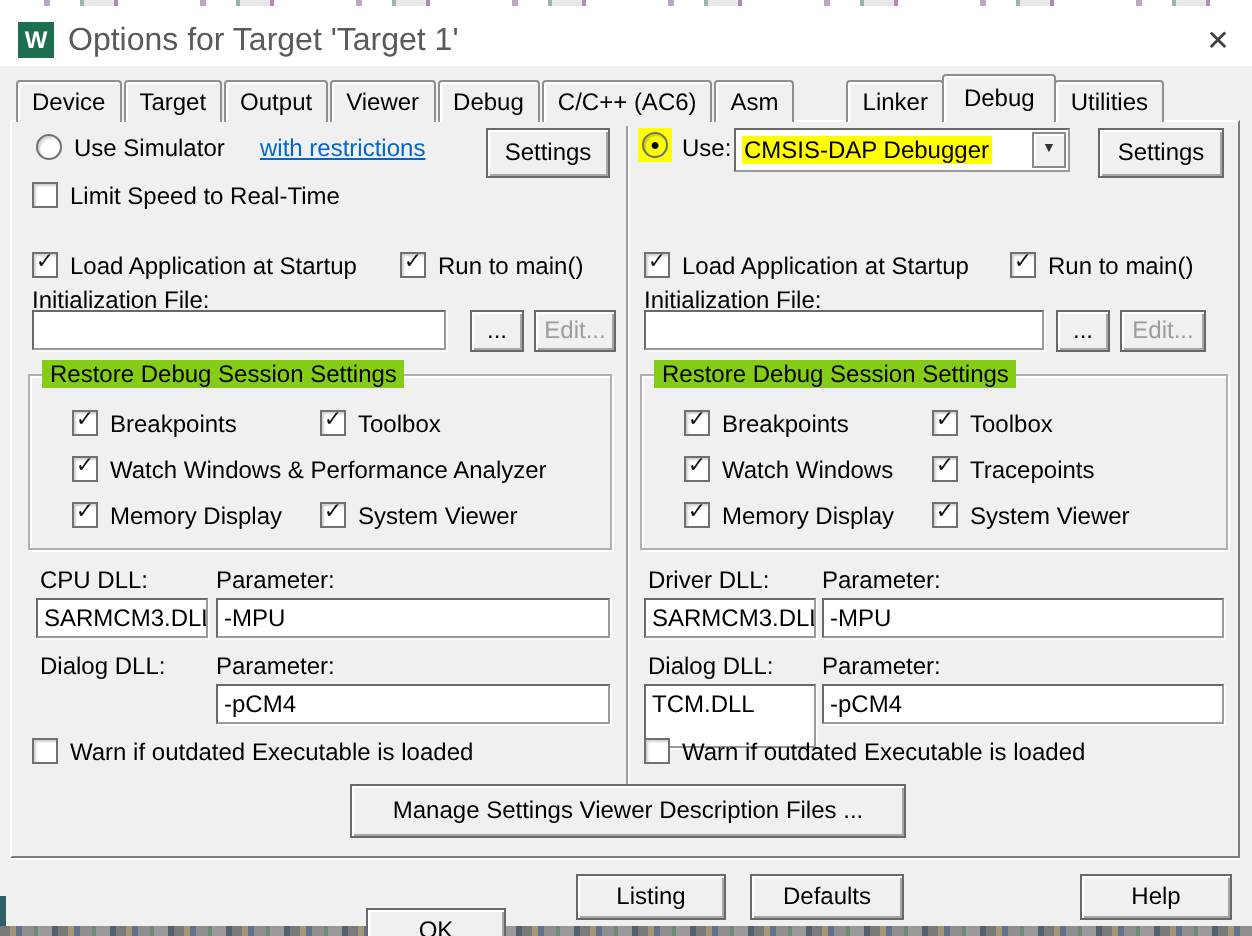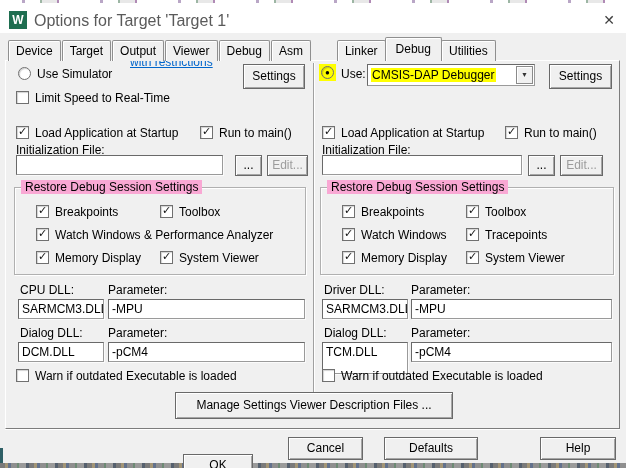--- a/index.html
+++ b/index.html
@@ -53,21 +53,21 @@
   .cb{position:absolute;width:13px;height:13px;box-sizing:border-box;background:#fff;z-index:3;
     border:1px solid #707070;box-shadow:inset 1px 1px 1px rgba(0,0,0,.18);}
   .cb .mark{display:block;font-size:11px;line-height:11px;font-weight:bold;color:#111;text-align:center;margin-top:-1px;}
   .radio{position:absolute;width:13px;height:13px;box-sizing:border-box;background:#fff;z-index:4;
     border:1px solid #707070;border-radius:50%;box-shadow:inset 1px 1px 1px rgba(0,0,0,.18);}
   .radio .mark{display:block;font-size:8px;line-height:11px;text-align:center;color:#000;}
   .hl-wrap{position:absolute;background:#ffff00;padding:2px;z-index:3;}
   .hl-wrap .radio{position:relative;background:#ffff00;display:block;}
   .group{position:absolute;box-sizing:border-box;border:1px solid #b0b0b0;z-index:2;
     box-shadow:1px 1px 0 #ffffff,inset 1px 1px 0 #ffffff;}
-  .group .legend{position:absolute;top:-8px;left:6px;background:#f9a8d4;padding:0 4px;
+  .group .legend{position:absolute;top:-8px;left:6px;background:#84cc16;padding:0 4px;
     font-size:12px;line-height:14px;white-space:nowrap;}
   .combo{position:absolute;box-sizing:border-box;background:#fff;border:1px solid;z-index:3;
     border-color:#696969 #9a9a9a #9a9a9a #696969;}
   .combo .val{position:absolute;left:3px;top:3px;font-size:12px;background:#ffff00;padding:0 1px;white-space:nowrap;}
   .combo .drop{position:absolute;right:1px;top:1px;bottom:1px;width:17px;background:#f0f0f0;
     border:1px solid #8a8a8a;box-shadow:inset 1px 1px 0 #fff;box-sizing:border-box;
     font-size:7px;line-height:16px;text-align:center;color:#333;}
   .footer-btn{height:23px;line-height:21px;}
 </style>
 </head>
@@ -84,34 +84,35 @@
   </div>
 
   <div class="dialog-body"></div>
 
   <div class="tabstrip">
     <div class="tab">Device</div>
     <div class="tab">Target</div>
     <div class="tab">Output</div>
     <div class="tab">Viewer</div>
     <div class="tab">Debug</div>
+    <div class="tab">C/C++ (AC6)</div>
     <div class="tab gap-after">Asm</div>
     <div class="tab">Linker</div>
     <div class="tab active">Debug</div>
     <div class="tab">Utilities</div>
   </div>
 
   <div class="page"></div>
   <div class="vdivider"></div>
 
   <span class="radio" style="left:18px;top:67px">
       <span class="mark"></span>
     </span>
   <span class="txt" style="left:37px;top:68px">Use Simulator</span>
-  <span class="txt link" style="left:130px;top:56px">with restrictions</span>
+  <span class="txt link" style="left:130px;top:68px">with restrictions</span>
   <div class="btn" style="left:243px;top:64px;width:62px;height:25px;line-height:23px">Settings</div>
 
   <span class="cb" style="left:16px;top:91px">
       <span class="mark"></span>
     </span>
   <span class="txt" style="left:35px;top:92px">Limit Speed to Real-Time</span>
 
   <span class="cb" style="left:16px;top:126px">
       <span class="mark">✓</span>
     </span>
@@ -150,21 +151,20 @@
     </span>
   <span class="txt" style="left:179px;top:252px">System Viewer</span>
 
   <span class="txt" style="left:20px;top:284px">CPU DLL:</span>
   <span class="txt" style="left:108px;top:284px">Parameter:</span>
   <div class="field" style="left:18px;top:299px;width:86px;height:20px">SARMCM3.DLL</div>
   <div class="field" style="left:108px;top:299px;width:197px;height:20px">-MPU</div>
 
   <span class="txt" style="left:20px;top:327px">Dialog DLL:</span>
   <span class="txt" style="left:108px;top:327px">Parameter:</span>
-  <div class="field" style="left:18px;top:342px;width:86px;height:20px">DCM.DLL</div>
   <div class="field" style="left:108px;top:342px;width:197px;height:20px">-pCM4</div>
 
   <span class="cb" style="left:16px;top:369px">
       <span class="mark"></span>
     </span>
   <span class="txt" style="left:35px;top:370px">Warn if outdated Executable is loaded</span>
 
   <span class="hl-wrap" style="left:319px;top:64px">
       <span class="radio">
         <span class="mark">●</span>
@@ -230,19 +230,19 @@
   <div class="field" style="left:411px;top:342px;width:201px;height:20px">-pCM4</div>
 
   <span class="cb" style="left:322px;top:369px">
       <span class="mark"></span>
     </span>
   <span class="txt" style="left:341px;top:370px">Warn if outdated Executable is loaded</span>
 
   <div class="btn" style="left:175px;top:392px;width:278px;height:27px;line-height:25px">Manage Settings Viewer Description Files ...</div>
 
   <div class="btn footer-btn" style="left:183px;top:454px;width:70px">OK</div>
-  <div class="btn footer-btn" style="left:288px;top:437px;width:75px">Cancel</div>
-  <div class="btn footer-btn" style="left:384px;top:437px;width:94px">Defaults</div>
+  <div class="btn footer-btn" style="left:288px;top:437px;width:75px">Listing</div>
+  <div class="btn footer-btn" style="left:375px;top:437px;width:77px">Defaults</div>
   <div class="btn footer-btn" style="left:540px;top:437px;width:76px">Help</div>
 
   <div class="edge-artifact"></div>
   <div class="noise-bottom"></div>
 </div>
 
 </body></html>

